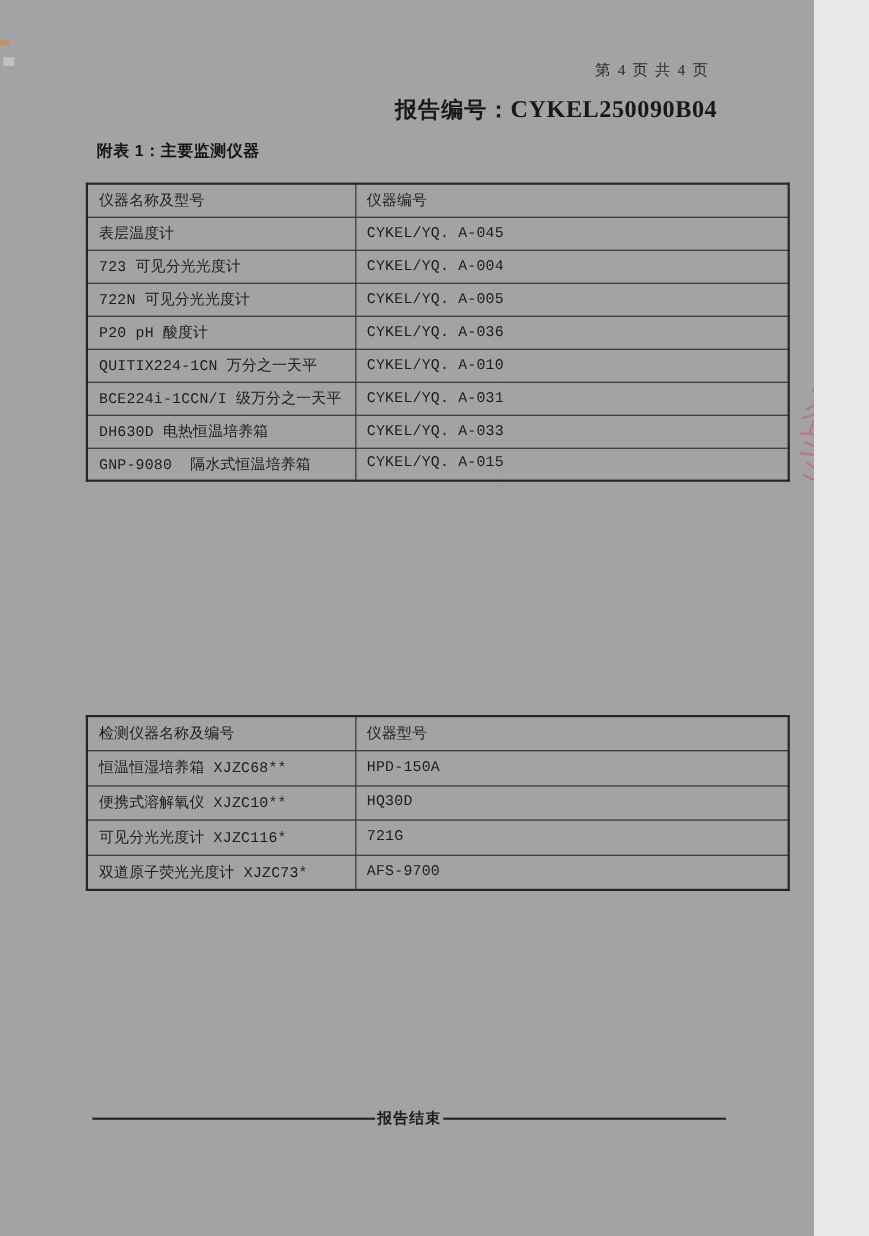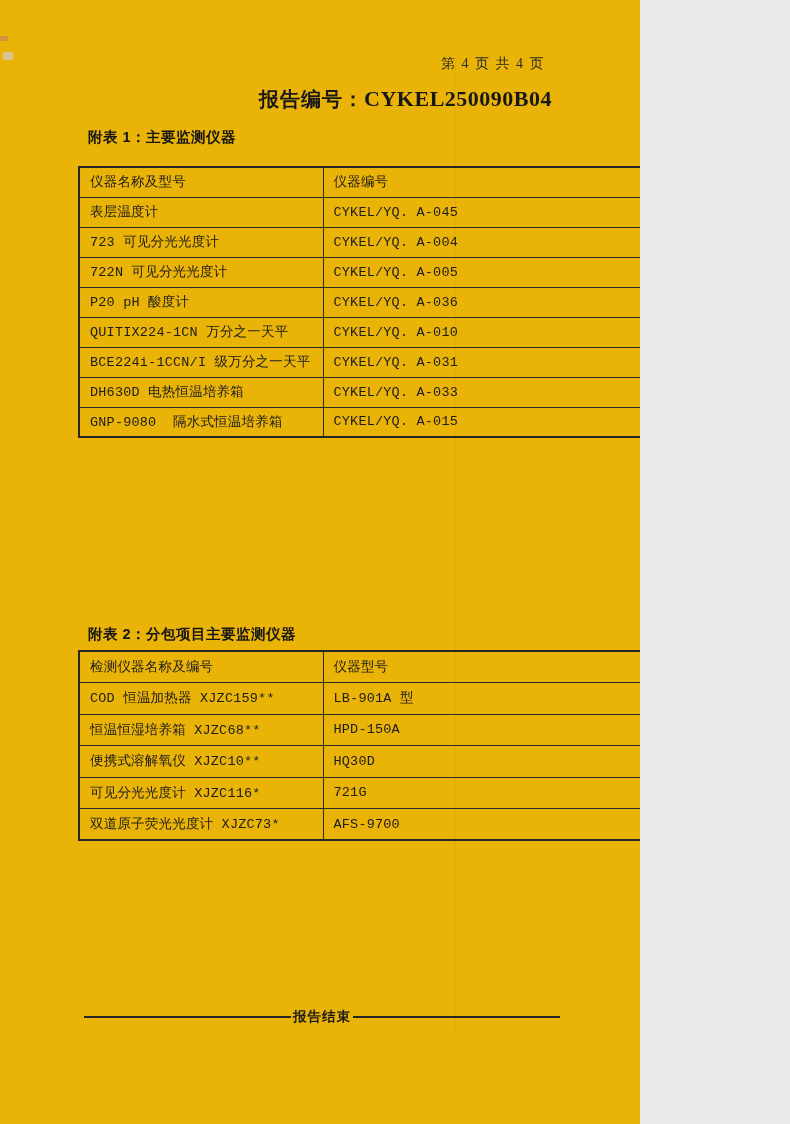--- a/index.html
+++ b/index.html
@@ -1,19 +1,19 @@
 <!DOCTYPE html>
 <html><head>
 <meta charset="utf-8">
 <style>
   html,body{margin:0;padding:0;background:#e9e9e9;}
   .page{
     position:relative;
-    width:640px;height:1124px;
-    background:#eab308;
+    width:740px;height:1124px;
+    background:#a3a3a3;
     overflow:hidden;
     font-family:"Liberation Serif","DejaVu Serif",serif;
     color:#1f1f1f;
   }
   
   .artifact-orange{position:absolute;left:0;top:36px;width:8px;height:5px;background:#c98a52;opacity:.75;}
   .artifact-gray{position:absolute;left:3px;top:52px;width:10px;height:8px;background:#cfcfcf;opacity:.7;}
   .scan-crease{position:absolute;left:455px;top:60px;bottom:90px;width:1px;background:rgba(0,0,0,0.03);}
 
   .page-indicator{
@@ -151,39 +151,34 @@
       <path d="M12 32 l13 -4"></path>
       <path d="M21 36 l-3 10"></path>
       <path d="M10 46 l16 1"></path>
       <path d="M14 54 l11 5"></path>
       <path d="M10 64 l15 2"></path>
       <path d="M16 73 l9 6"></path>
       <path d="M13 84 l8 4"></path>
     </g>
   </svg>
 
-  <div class="table-caption caption-2">附表 2：分包项目主要监测仪器</div>
 
   <table class="inst table-2">
     <colgroup>
         <col class="c1">
         <col class="c2">
       </colgroup>
     <thead>
       <tr>
         <th>检测仪器名称及编号</th>
         <th>仪器型号</th>
       </tr>
     </thead>
     <tbody id="t2-body">
         <tr>
-          <td>COD 恒温加热器 XJZC159**</td>
-          <td>LB-901A 型</td>
-        </tr>
-        <tr>
           <td>恒温恒湿培养箱 XJZC68**</td>
           <td>HPD-150A</td>
         </tr>
         <tr>
           <td>便携式溶解氧仪 XJZC10**</td>
           <td>HQ30D</td>
         </tr>
         <tr>
           <td>可见分光光度计 XJZC116*</td>
           <td>721G</td>

